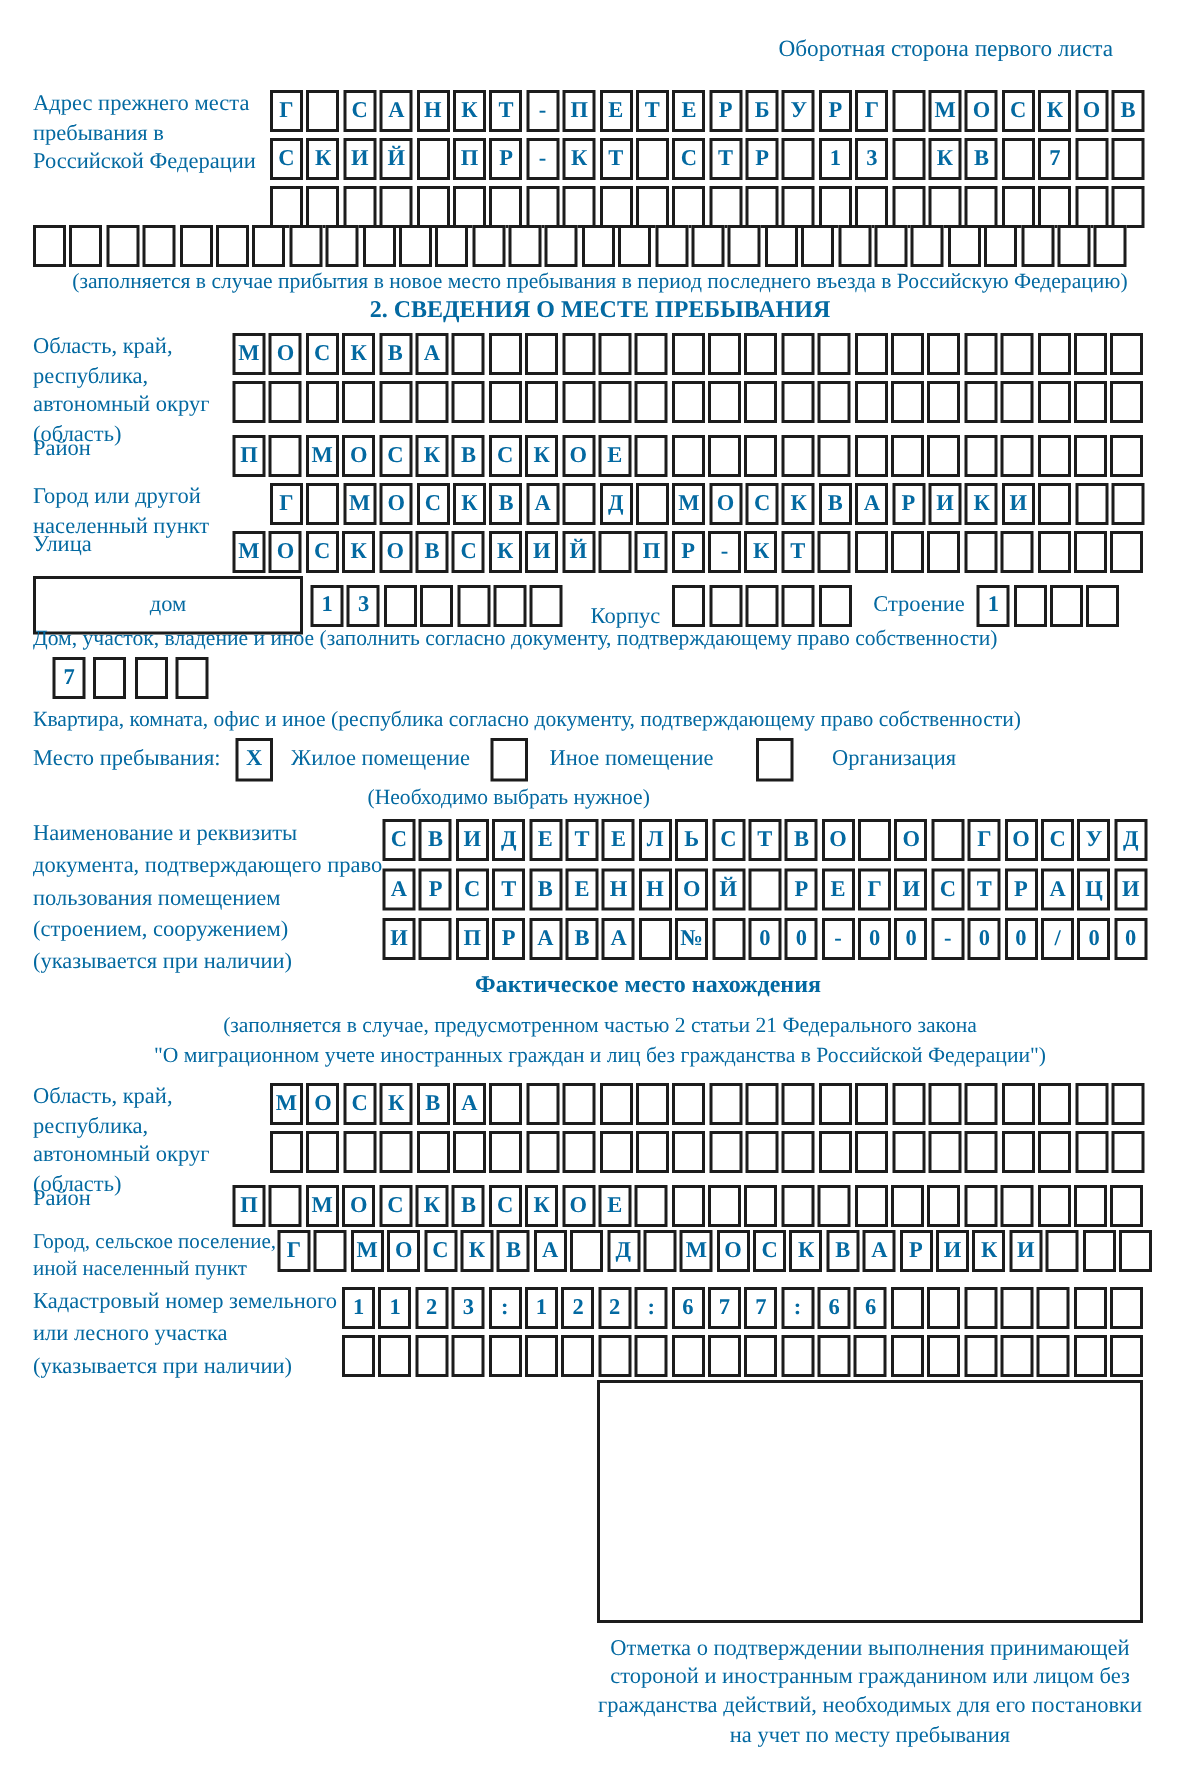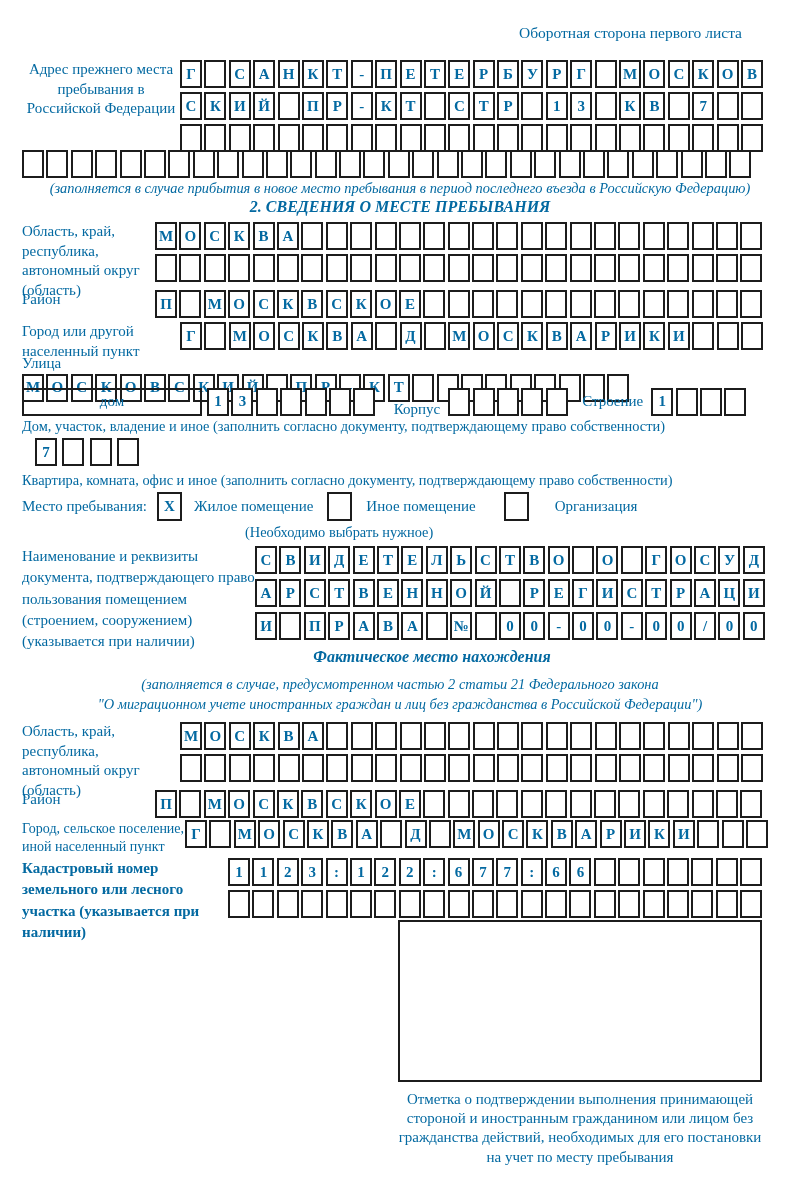--- a/index.html
+++ b/index.html
@@ -12,41 +12,41 @@
   .lw133{width:133px}.lw158{width:158px}.lw163{width:163px;font-size:14px}.lw206{width:206px}.lw233{width:233px}
   .frow{display:flex;align-items:flex-start;}
   .cells{display:flex;}
   .rowstack{display:flex;flex-direction:column;gap:4px;}
   .cb{
     box-sizing:border-box;width:22px;height:28px;border:2px solid #1c1c1c;margin-right:2.4px;
     display:inline-flex;align-items:center;justify-content:center;
     font-size:15px;font-weight:600;flex-shrink:0;background:#fff;
   }
   .widebox{
-    box-sizing:border-box;height:28px;border:2px solid #1c1c1c;display:flex;align-items:center;justify-content:center;
+    box-sizing:border-box;height:39px;border:2px solid #1c1c1c;display:flex;align-items:center;justify-content:center;
     font-size:15px;flex-shrink:0;
   }
   .chk{
     box-sizing:border-box;width:25px;height:29px;border:2px solid #1c1c1c;display:inline-flex;
     align-items:center;justify-content:center;font-size:15px;font-weight:600;flex-shrink:0;
   }
   .note{font-size:14.4px;}
-  .center{text-align:center;width:100%;font-style:italic;}
+  .center{text-align:center;width:100%;}
   .boldhead{font-weight:700;font-size:16px;}
   .stampbox{box-sizing:border-box;border:2px solid #1c1c1c;background:#fff;}
   .stampcap{font-size:15px;line-height:1.28;text-align:center;}
 </style>
 </head>
 <body>
 
 <div class="page">
 
   <div class="abs" style="top:24px;right:58px;font-size:15.5px;">Оборотная сторона первого листа</div>
 
-  <div class="abs frow" style="top:60px;left:22px;text-align:center;">
+  <div class="abs frow" style="top:60px;left:22px;">
     <div class="flabel lw158">Адрес прежнего места пребывания в Российской Федерации</div>
     <div class="rowstack">
       <div class="cells">
           <div class="cb">Г</div>
           <div class="cb"></div>
           <div class="cb">С</div>
           <div class="cb">А</div>
           <div class="cb">Н</div>
           <div class="cb">К</div>
           <div class="cb">Т</div>
@@ -272,21 +272,21 @@
         <div class="cb">Р</div>
         <div class="cb">И</div>
         <div class="cb">К</div>
         <div class="cb">И</div>
         <div class="cb"></div>
         <div class="cb"></div>
         <div class="cb"></div>
       </div>
   </div>
 
-  <div class="abs frow" style="top:354px;left:22px;flex-direction:column;">
+  <div class="abs frow" style="top:354px;left:22px;">
     <div class="flabel lw133">Улица</div>
     <div class="cells">
         <div class="cb">М</div>
         <div class="cb">О</div>
         <div class="cb">С</div>
         <div class="cb">К</div>
         <div class="cb">О</div>
         <div class="cb">В</div>
         <div class="cb">С</div>
         <div class="cb">К</div>
@@ -340,21 +340,21 @@
   <div class="abs note" style="top:418px;left:22px;">Дом, участок, владение и иное (заполнить согласно документу, подтверждающему право собственности)</div>
 
   <div class="abs frow" style="top:438px;left:22px;align-items:center;">
     <div class="cells" style="margin-left:13px;gap:3px;">
         <div class="cb">7</div>
         <div class="cb"></div>
         <div class="cb"></div>
         <div class="cb"></div>
       </div>
   </div>
-  <div class="abs note" style="top:472px;left:22px;">Квартира, комната, офис и иное (заполнить согласно документу, подтверждающему право собственности)</div>
+  <div class="abs note" style="top:472px;left:22px;">Квартира, комната, офис и иное (республика согласно документу, подтверждающему право собственности)</div>
 
   <div class="abs frow" style="top:492px;left:22px;align-items:center;">
     <div class="flabel">Место пребывания:</div>
     <div class="chk" style="margin:0 12px 0 10px;">X</div>
     <div class="flabel">Жилое помещение</div>
     <div class="chk" style="margin:0 14px 0 14px;"></div>
     <div class="flabel">Иное помещение</div>
     <div class="chk" style="margin:0 26px 0 28px;"></div>
     <div class="flabel">Организация</div>
   </div>
@@ -552,21 +552,21 @@
         <div class="cb">И</div>
         <div class="cb">К</div>
         <div class="cb">И</div>
         <div class="cb"></div>
         <div class="cb"></div>
         <div class="cb"></div>
       </div>
   </div>
 
   <div class="abs frow" style="top:858px;left:22px;">
-    <div class="flabel lw206" style="line-height:1.42;font-weight:bold;">Кадастровый номер земельного или лесного участка (указывается при наличии)</div>
+    <div class="flabel lw206" style="line-height:1.42;">Кадастровый номер земельного или лесного участка (указывается при наличии)</div>
     <div class="rowstack">
       <div class="cells">
           <div class="cb">1</div>
           <div class="cb">1</div>
           <div class="cb">2</div>
           <div class="cb">3</div>
           <div class="cb">:</div>
           <div class="cb">1</div>
           <div class="cb">2</div>
           <div class="cb">2</div>

